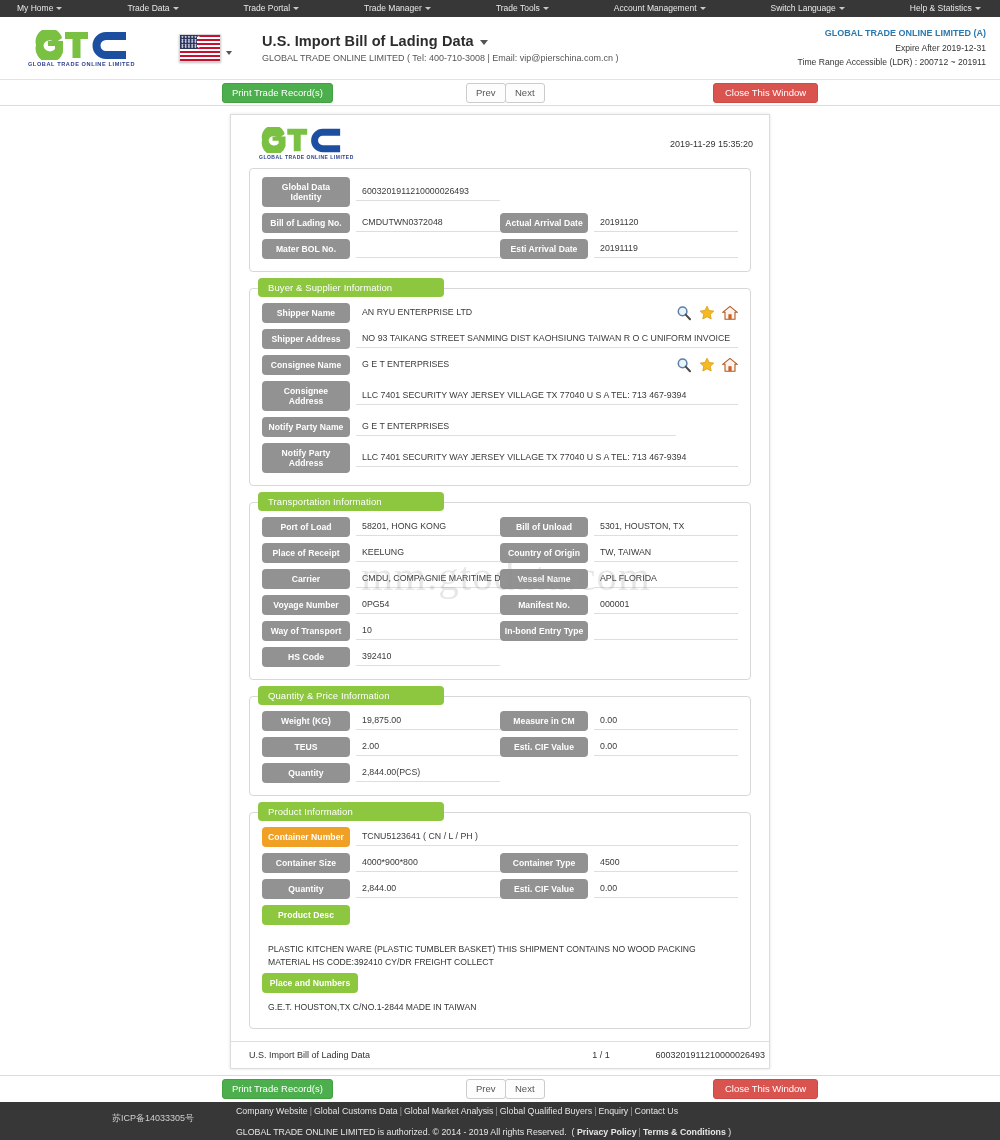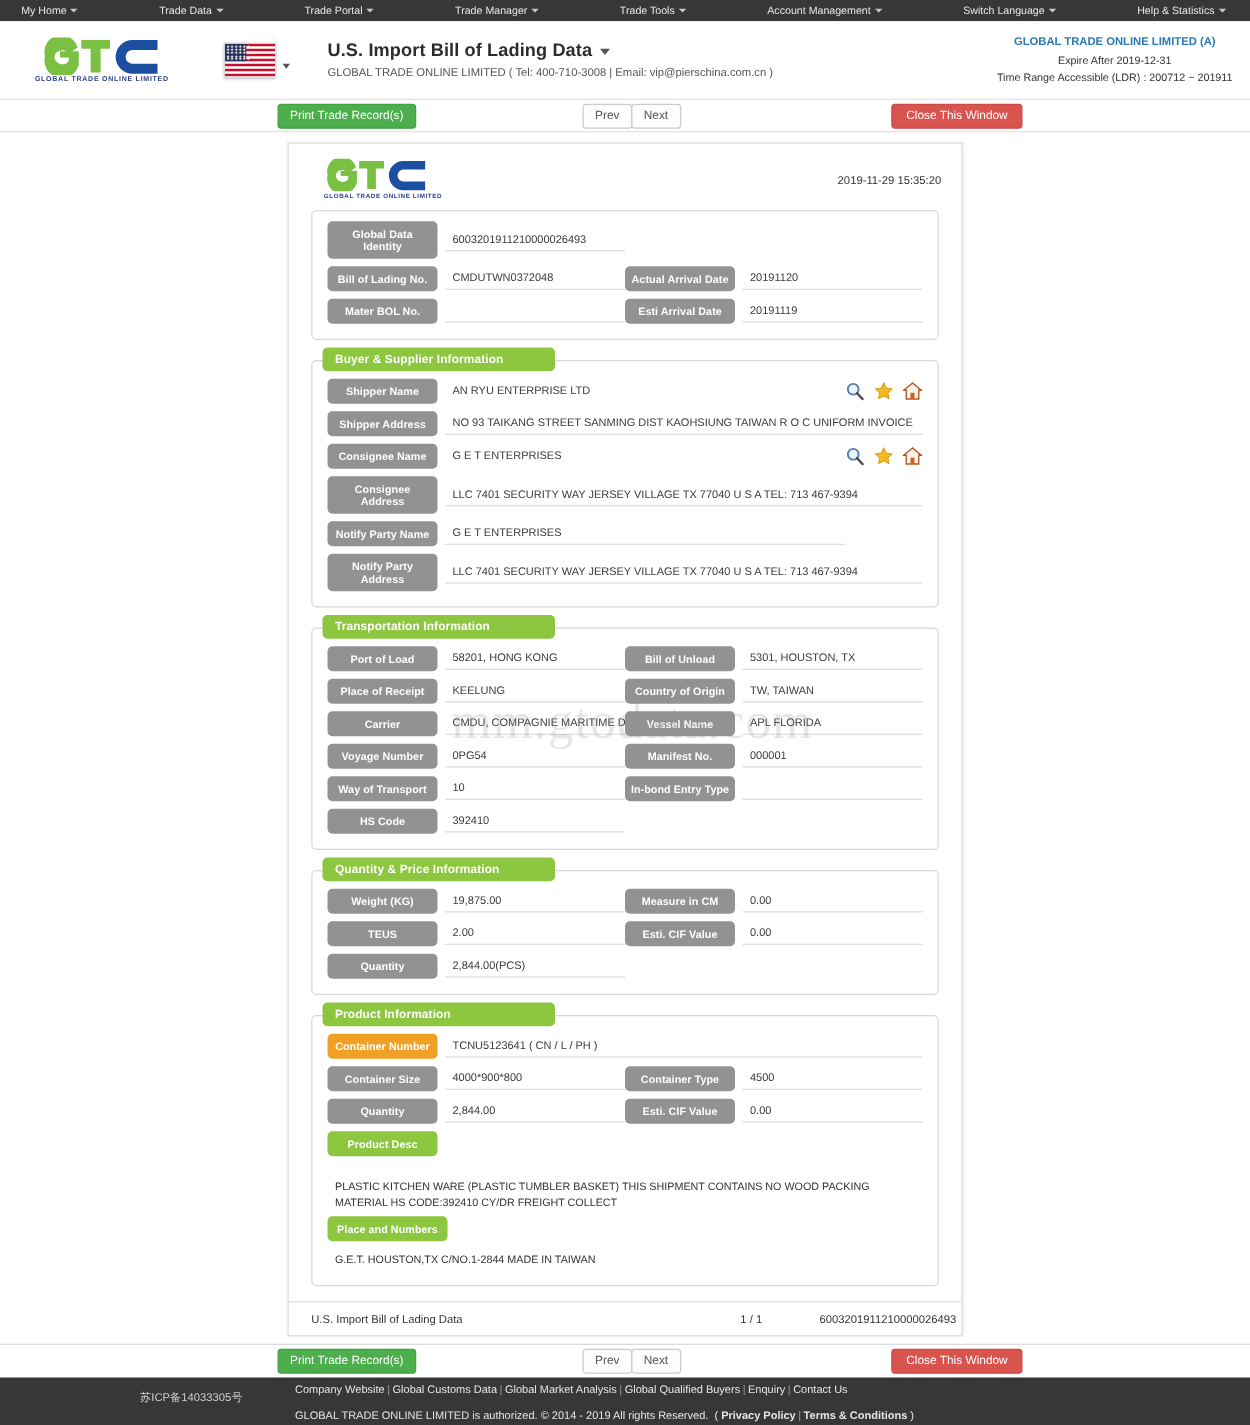--- a/index.html
+++ b/index.html
@@ -94,21 +94,21 @@
   .title-caret {
     display: inline-block; width: 0; height: 0;
     border-left: 4px solid transparent;
     border-right: 4px solid transparent;
     border-top: 5px solid #555;
     margin-left: 6px; vertical-align: middle;
   }
   .page-sub { font-size: 9px; color: #555; margin-top: 4px; }
 
   .acct-block {
-    margin-left: auto; text-align: center; line-height: 14.5px;
+    margin-left: auto; text-align: right; line-height: 14.5px;
   }
   .acct-name { font-size: 9px; color: #2a7ab0; font-weight: bold; }
   .acct-line { font-size: 8.6px; color: #333; }
 
   
   .actionbar {
     height: 26px;
     background: #ffffff;
     border-bottom: 1px solid #dcdcdc;
     position: relative;
@@ -166,21 +166,21 @@
     border-radius: 4px;
     margin: 0 8px 12px 8px;
     padding: 8px 12px 10px 12px;
     position: relative;
     background: transparent;
   }
   .panel.with-title { margin-top: 16px; padding-top: 14px; }
   .panel-title {
     position: absolute; top: -11px; left: 8px;
     background: #8dc63f;
-    color: #fff; font-size: 9.5px; font-weight: bold;
+    color: #fff; font-size: 9.5px; font-weight: normal;
     padding: 4px 16px 4px 10px;
     border-radius: 4px;
     letter-spacing: .1px;
     min-width: 160px;
     box-sizing: content-box;
   }
 
   .row { display: flex; align-items: center; margin-bottom: 6px; }
   .row:last-child { margin-bottom: 2px; }
   .cell { display: flex; align-items: center; }

